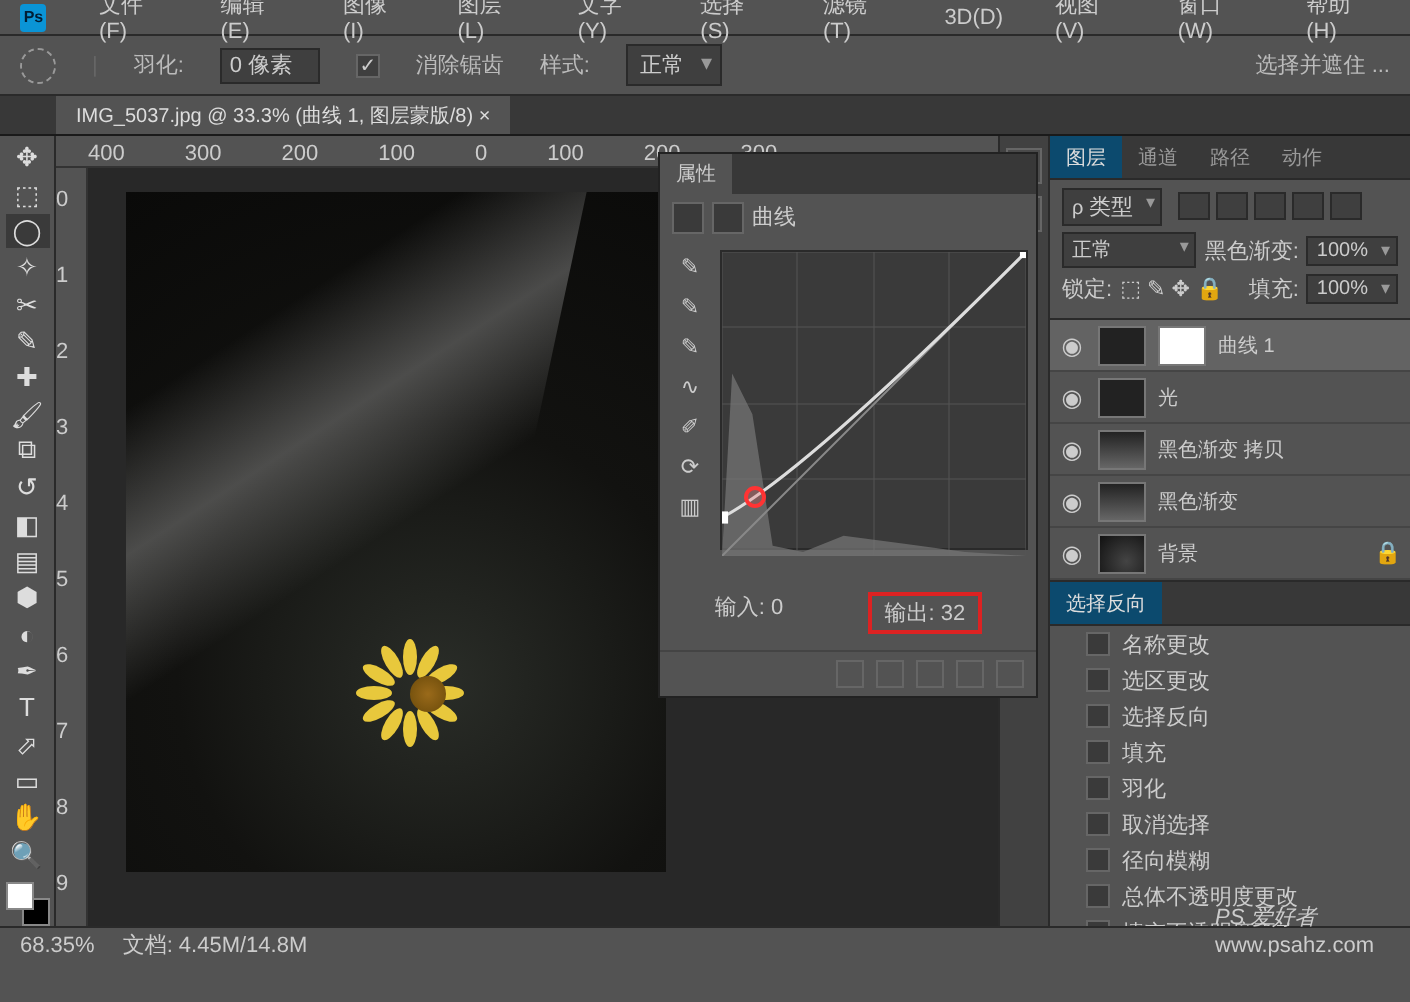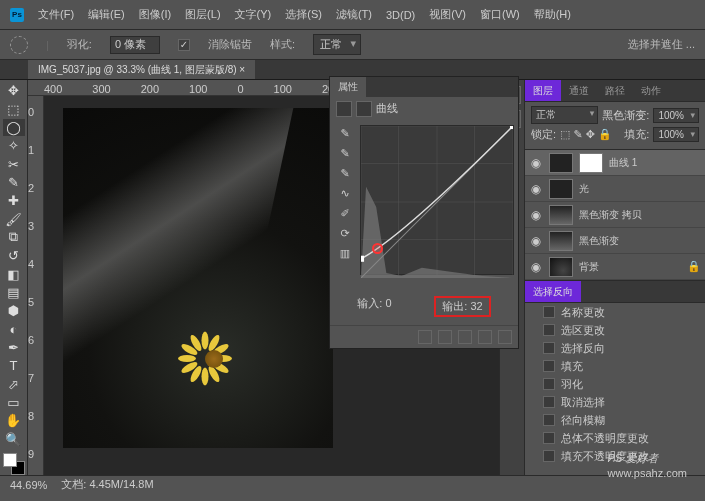--- a/index.html
+++ b/index.html
@@ -1,17 +1,17 @@
 <!DOCTYPE html>
 <html><head>
 <meta charset="utf-8">
 <style>
 *{margin:0;padding:0;box-sizing:border-box;font-family:"Microsoft YaHei",sans-serif;font-size:11px;color:#ccc;-webkit-user-select:none}
 body{background:#535353;width:705px;height:501px;overflow:hidden;position:relative}
-.topbar{height:30px;background:#535353;display:flex;align-items:center;padding:0 10px;gap:2px;border-bottom:1px solid #2a2a2a}
+.topbar{height:18px;background:#535353;display:flex;align-items:center;padding:0 10px;gap:14px;border-bottom:1px solid #2a2a2a}
 .ps-logo{width:14px;height:14px;background:#0a94d6;border-radius:2px;display:inline-flex;align-items:center;justify-content:center;font-size:8px;font-weight:bold;color:#001e36;margin-right:6px}
 .menu-item{padding:2px 6px;cursor:pointer}
 .optbar{height:30px;background:#535353;display:flex;align-items:center;padding:0 10px;gap:18px;border-bottom:1px solid #2a2a2a}
 .opt-icon{width:18px;height:18px;border:1px dashed #999;border-radius:50%}
 .opt-input{height:18px;width:50px;background:#3f3f3f;border:1px solid #2a2a2a;color:#ccc;padding:0 4px}
 .opt-label{color:#bbb}
 .opt-check{width:12px;height:12px;background:#3f3f3f;border:1px solid #666;display:inline-flex;align-items:center;justify-content:center}
 .opt-check::after{content:"✓";font-size:10px;color:#ccc}
 .opt-sel{background:#3f3f3f;border:1px solid #2a2a2a;padding:2px 18px 2px 6px;position:relative}
 .opt-sel::after{content:"▾";position:absolute;right:4px;top:2px;color:#999}
@@ -27,21 +27,21 @@
 .canvas{position:absolute;left:35px;top:28px;width:270px;height:340px;background:radial-gradient(circle at 58% 72%, #2a2d28 0%, #121210 45%, #0a0a09 100%);overflow:hidden}
 .beam{position:absolute;left:-40px;top:-40px;width:240px;height:340px;background:linear-gradient(135deg, rgba(255,255,255,0) 35%, rgba(255,255,255,0.25) 50%, rgba(255,255,255,0) 65%);transform:rotate(12deg)}
 .flower{position:absolute;left:130px;top:230px;width:42px;height:42px}
 .flower .petal{position:absolute;width:18px;height:7px;background:#e8c83c;border-radius:50%;left:12px;top:17px;transform-origin:0 50%}
 .flower .center{position:absolute;left:12px;top:12px;width:18px;height:18px;background:radial-gradient(circle,#9a6a1a,#6a4a0a);border-radius:50%}
 .gutter{width:26px;background:#414141;border-left:1px solid #2a2a2a;border-right:1px solid #2a2a2a;display:flex;flex-direction:column;align-items:center;padding-top:6px;gap:6px}
 .gutter .ic{width:18px;height:18px;border:1px solid #666;background:#4a4a4a}
 .rpanels{width:180px;background:#535353;display:flex;flex-direction:column}
 .tabs{display:flex;height:22px;background:#383838;border-bottom:1px solid #2a2a2a}
 .tabs span{padding:4px 8px;font-size:10px;color:#999;cursor:pointer}
-.tabs span.on{background:#6d28d9;color:#ddd}
+.tabs span.on{background:#0c4a6e;color:#ddd}
 .layers-opts{padding:4px 6px;border-bottom:1px solid #2a2a2a}
 .lrow{display:flex;align-items:center;gap:4px;margin-bottom:3px}
 .mini-sel{background:#3f3f3f;border:1px solid #2a2a2a;padding:1px 14px 1px 4px;font-size:10px;position:relative;flex:0 0 auto}
 .mini-sel::after{content:"▾";position:absolute;right:3px;top:1px;color:#999;font-size:9px}
 .flt-row{display:flex;gap:3px;margin-bottom:2px}
 .flt{width:16px;height:14px;background:#3f3f3f;border:1px solid #2a2a2a}
 .layer-list{flex:0 0 auto;max-height:130px;overflow:hidden}
 .layer{display:flex;align-items:center;height:26px;padding:0 4px;gap:6px;border-bottom:1px solid #454545}
 .layer.sel{background:#636363}
 .eye{width:14px;text-align:center;color:#ccc;font-size:12px}
@@ -193,20 +193,30 @@
 
   <div class="rpanels">
     <div class="tabs">
       <span class="on">图层</span>
       <span>通道</span>
       <span>路径</span>
       <span>动作</span>
     </div>
     <div class="layers-opts">
       <div class="lrow">
+        <span class="mini-sel">ρ <span>类型</span></span>
+        <div class="flt-row" style="margin-left:4px">
+            <div class="flt"></div>
+            <div class="flt"></div>
+            <div class="flt"></div>
+            <div class="flt"></div>
+            <div class="flt"></div>
+          </div>
+      </div>
+      <div class="lrow">
         <span class="mini-sel" style="flex:1">正常</span>
         <span>黑色渐变:</span>
         <span class="mini-sel">100%</span>
       </div>
       <div class="lrow">
         <span>锁定:</span>
         <span>⬚ ✎ ✥ 🔒</span>
         <span style="flex:1"></span>
         <span>填充:</span>
         <span class="mini-sel">100%</span>
@@ -283,21 +293,21 @@
             <span class="hic"></span>
             <span>填充不透明度更改</span>
           </div>
 
       </div>
     </div>
   </div>
 </div>
 
 <div class="statusbar">
-  <span>44.69%</span>
+  <span>68.35%</span>
   <span>文档: 4.45M/14.8M</span>
 </div>
 
 <div class="props">
   <div class="p-tabs">
       <span>属性</span>
     </div>
   <div class="p-head">
     <span class="ic"></span>
     <span class="ic"></span>

